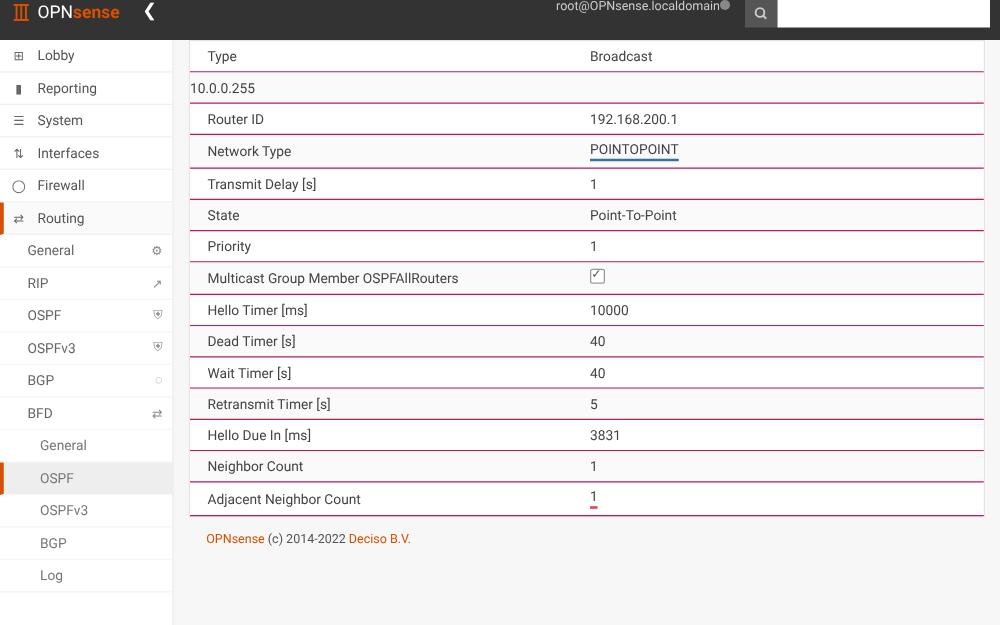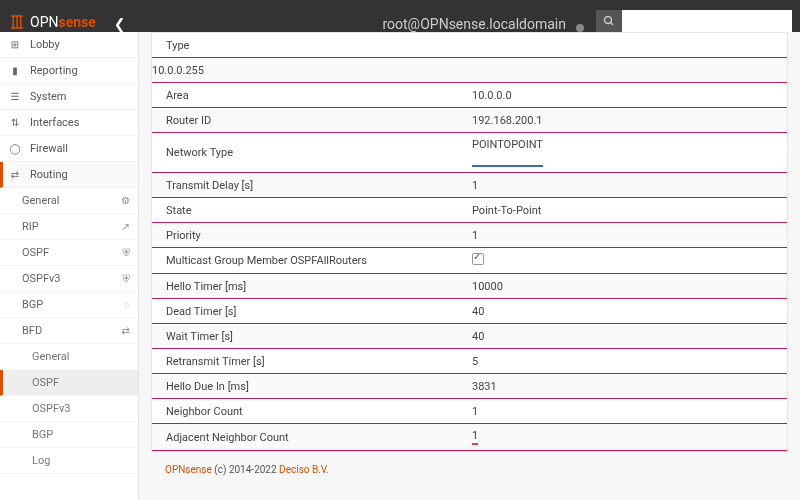--- a/index.html
+++ b/index.html
@@ -1,44 +1,44 @@
 <!DOCTYPE html>
 <html><head>
 <meta charset="utf-8">
 <style>
 *{margin:0;padding:0;box-sizing:border-box;font-family:-apple-system,BlinkMacSystemFont,"Segoe UI",Roboto,Arial,sans-serif}
 body{background:#f5f5f5;font-size:12px;color:#333;overflow:hidden;width:800px;height:500px}
-.topbar{height:32px;background:#333;display:flex;align-items:flex-end;padding:0 8px}
+.topbar{height:32px;background:#333;display:flex;align-items:flex-start;padding:0 8px}
 .logo{height:20px;display:flex;align-items:center;color:#fff;font-size:14px;font-weight:400}
 .logo .op{color:#fff;font-weight:400}
 .logo .np{color:#d94f00;font-weight:700}
 .logo-icon{width:18px;height:18px;margin-right:4px;position:relative}
 .logo-icon svg{fill:#d94f00}
 .chev{color:#fff;font-size:14px;margin-left:18px;cursor:pointer}
 .topspacer{flex:1}
-.user{color:#ccc;font-size:14px;margin-right:10px}
+.user{color:#ccc;font-size:10px;}
 .dot{width:8px;height:8px;border-radius:50%;background:#888;margin-right:12px}
 .search-btn{width:26px;height:22px;background:#555;display:flex;align-items:center;justify-content:center;color:#ccc;cursor:pointer;margin-right:0}
 .search-in{height:22px;width:170px;background:#fff;border:none;padding:0 6px;font-size:11px}
 .layout{display:flex;height:468px}
 .sidebar{width:139px;background:#fff;border-right:1px solid #e5e5e5;overflow-y:auto;flex-shrink:0}
 .nav-item{display:flex;align-items:center;height:26px;padding:0 8px;color:#555;cursor:pointer;border-bottom:1px solid #f0f0f0;font-size:11px}
 .nav-item .ic{width:14px;height:14px;margin-right:8px;display:flex;align-items:center;justify-content:center;font-size:10px;color:#666}
 .nav-sub{display:flex;align-items:center;height:26px;padding:0 8px 0 22px;color:#666;cursor:pointer;font-size:11px;position:relative;border-bottom:1px solid #f5f5f5}
 .nav-sub .ric{position:absolute;right:8px;color:#888;font-size:10px}
 .nav-sub2{display:flex;align-items:center;height:26px;padding:0 8px 0 32px;color:#777;cursor:pointer;font-size:11px;border-bottom:1px solid #f5f5f5}
 .nav-item.active{border-left:3px solid #d94f00;padding-left:5px;background:#fafafa}
 .nav-sub2.active{background:#eee;border-left:3px solid #d94f00;padding-left:29px}
 .content{flex:1;overflow-y:auto;padding:0 12px 12px 12px;background:#f7f7f7}
 .tbl{width:100%;background:#fff;border:1px solid #e5e5e5}
 .trow{display:flex;border-bottom:1px solid #be185d;min-height:25px;align-items:center;padding:5px 0}
 .trow:nth-child(even){background:#fafafa}
 .tlabel{width:320px;padding-left:14px;color:#444;font-size:11px}
 .tval{flex:1;color:#444;font-size:11px}
-.hot-blue{border-bottom:2px solid #3b6ea5;padding-bottom:14px;display:inline-block}
+.hot-blue{border-bottom:2px solid #3b6ea5;padding-bottom:1px;display:inline-block}
 .hot-red{border-bottom:2px solid #e04040;padding-bottom:1px;display:inline-block}
 .footer{padding:12px 14px;color:#555;font-size:10px}
 .footer a{color:#d94f00;text-decoration:none}
 .checkbox-ro{width:12px;height:12px;border:1px solid #999;background:#fff;position:relative;display:inline-block;border-radius:2px}
 .checkbox-ro::after{content:"✓";position:absolute;top:-3px;left:0;font-size:10px;color:#555}
 </style>
 </head>
 <body>
 
 <div class="topbar">
@@ -117,27 +117,24 @@
       <div class="nav-sub2">General</div>
       <div class="nav-sub2 active">OSPF</div>
       <div class="nav-sub2">OSPFv3</div>
       <div class="nav-sub2">BGP</div>
       <div class="nav-sub2">Log</div>
     </div>
   <div class="content">
     <div class="tbl" id="tbl">
         <div class="trow">
           <div class="tlabel">Type</div>
+          <div class="tval">Broadcast</div>
         </div>
         <div class="trow">
           <div class="tval">10.0.0.255</div>
-        </div>
-        <div class="trow">
-          <div class="tlabel">Area</div>
-          <div class="tval">10.0.0.0</div>
         </div>
         <div class="trow">
           <div class="tlabel">Router ID</div>
           <div class="tval">192.168.200.1</div>
         </div>
         <div class="trow">
           <div class="tlabel">Network Type</div>
           <div class="tval"><span class="hot-blue">POINTOPOINT</span></div>
         </div>
         <div class="trow">

